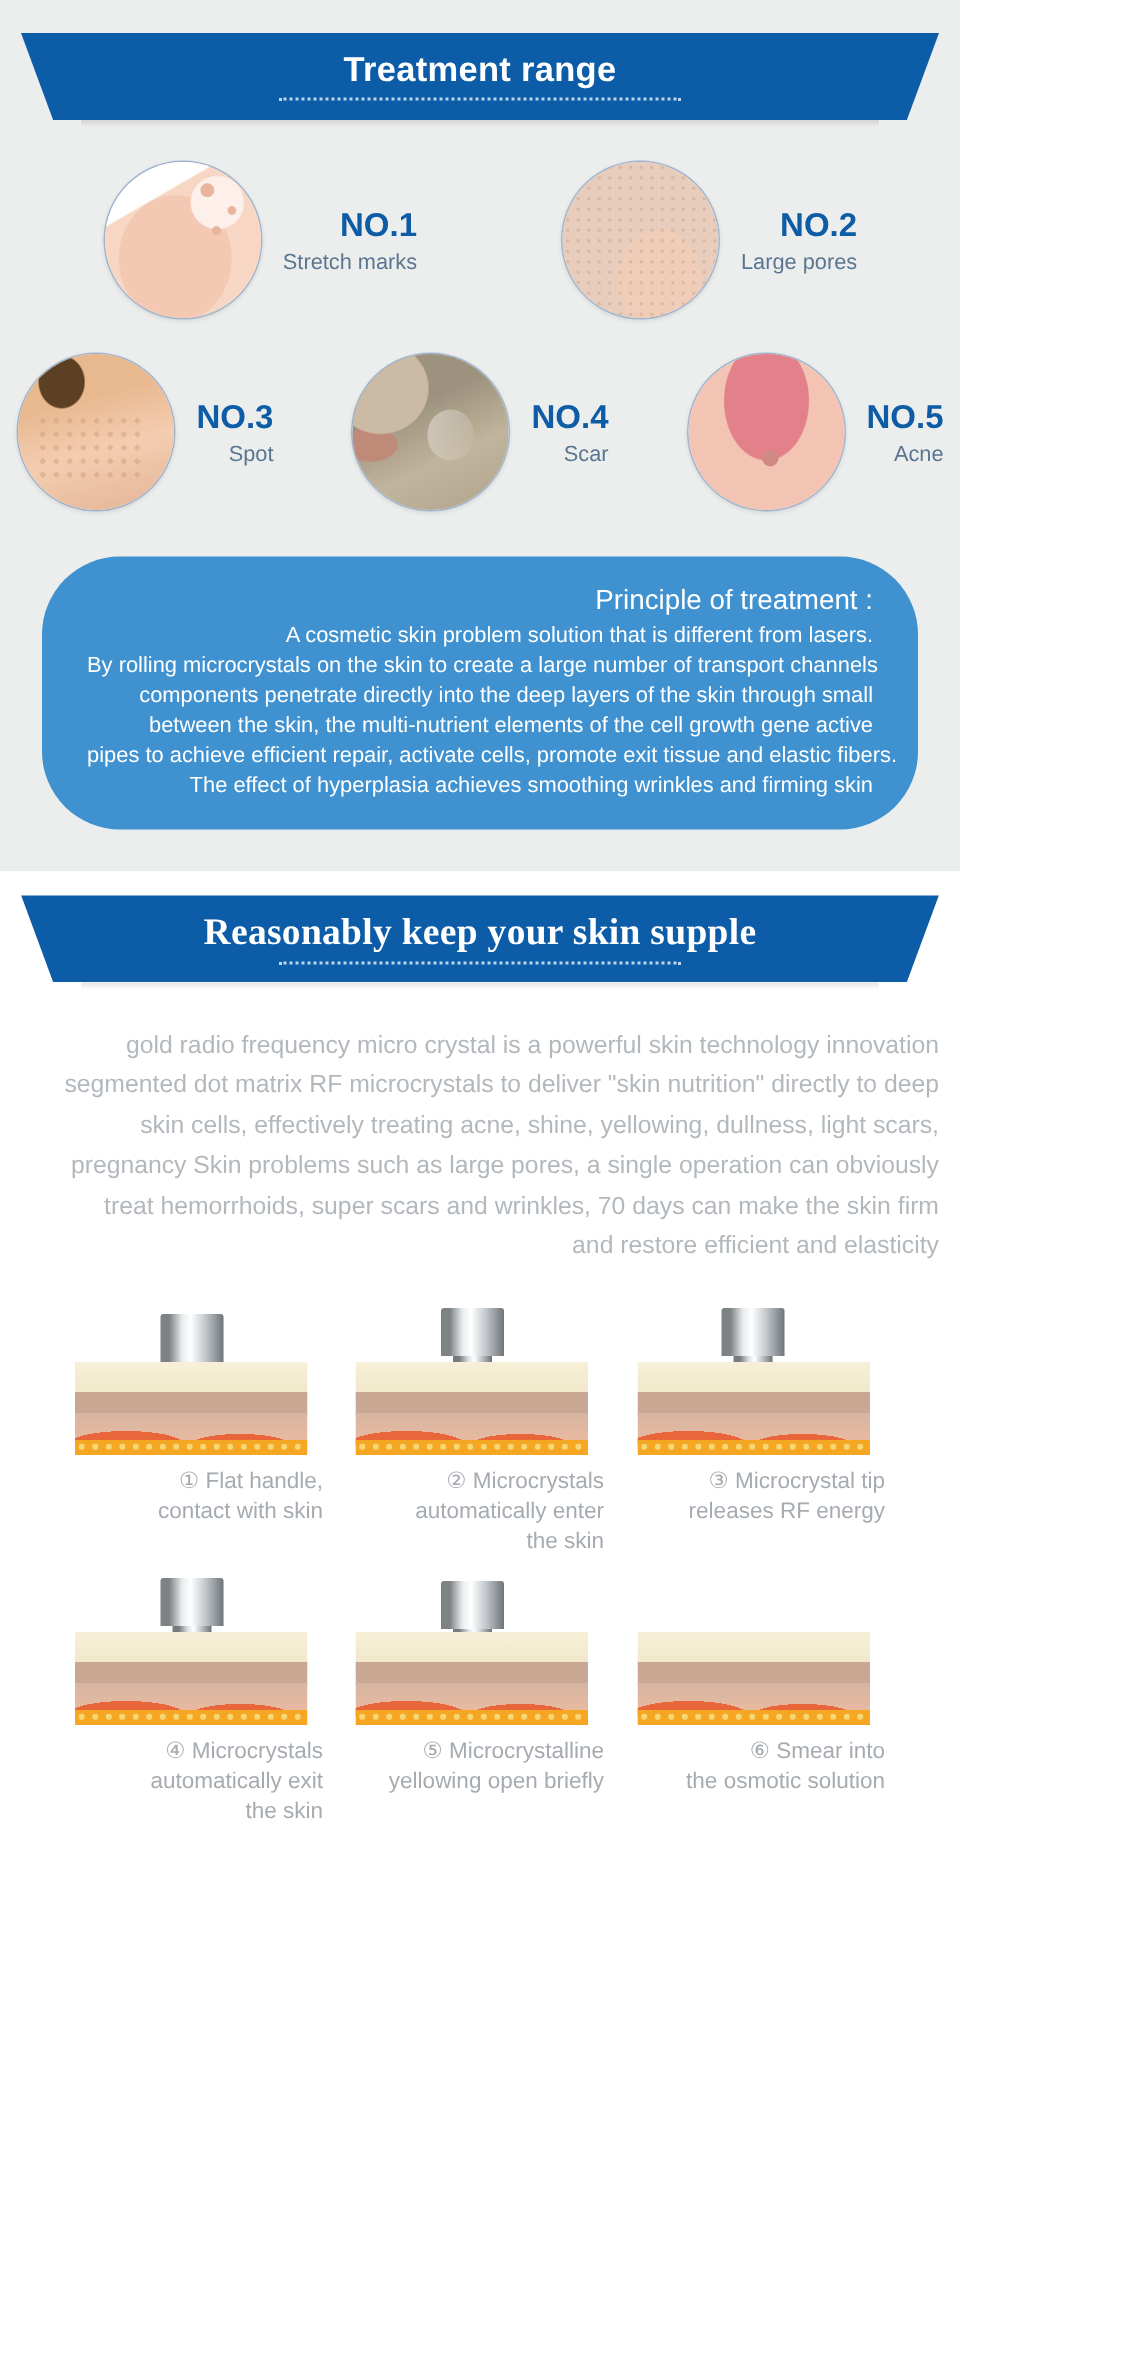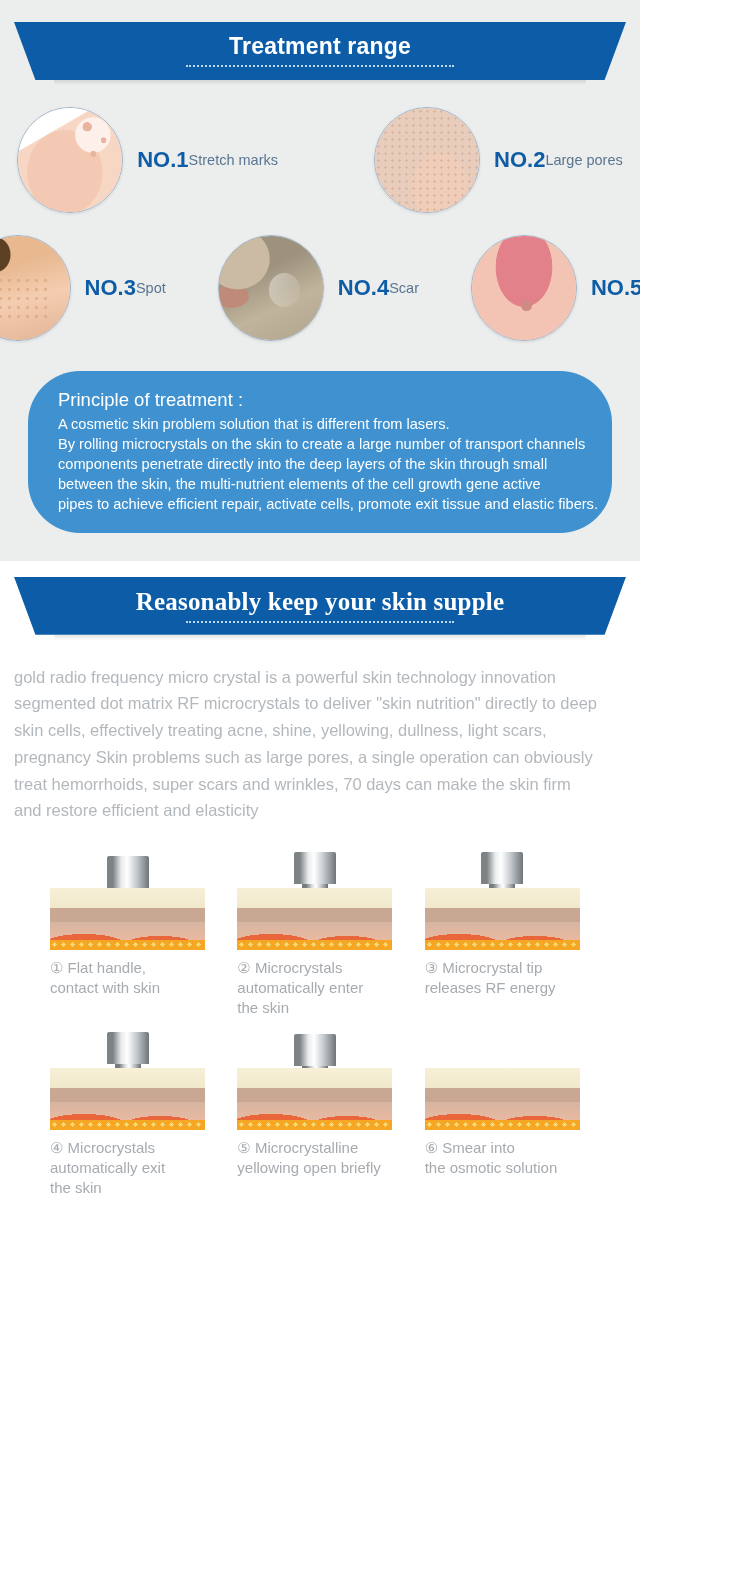--- a/index.html
+++ b/index.html
@@ -1,21 +1,21 @@
 <!DOCTYPE html>
 <html><head>
 <meta charset="utf-8">
 <style>
   * { box-sizing: border-box; margin: 0; padding: 0; }
   html, body {
     width: 750px;
     font-family: "Liberation Sans", sans-serif;
     background: #ffffff;
   }
-  .page { width: 640px; position: relative; overflow: hidden; }
+  .page { width: 640px; position: relative; overflow: hidden; text-align: right; }
 
   
   .sec-treatment {
     background: #eceded;
     padding: 22px 0 28px 0;
   }
 
   
   .banner-wrap { position: relative; padding: 0 14px; }
   .banner {
@@ -125,21 +125,21 @@
       radial-gradient(ellipse at 50% 30%, #e3818a 0 38%, transparent 39%),
       radial-gradient(ellipse at 50% 27%, #fbf7ee 0 24%, transparent 25%),
       linear-gradient(170deg, #f3c3b3 0 100%);
   }
   .ph-acne::after {
     content:""; position:absolute; left:47%; top:62%;
     width:11px; height:11px; border-radius:50%;
     background:#d08a84;
   }
 
-  .labels { display: flex; flex-direction: row; }
+  .labels { display: flex; flex-direction: column; }
   .no-label {
     color: #0d5ca5;
     font-size: 22px;
     font-weight: bold;
     line-height: 1.15;
   }
   .no-desc {
     color: #5a7690;
     font-size: 14.5px;
     margin-top: 5px;
@@ -381,20 +381,21 @@
     </div>
 
     <div class="principle">
       <div class="principle-title">Principle of treatment :</div>
       <div class="principle-body">
         <div>A cosmetic skin problem solution that is different from lasers.</div>
         <div>By rolling microcrystals on the skin to create a large number of transport channels</div>
         <div>components penetrate directly into the deep layers of the skin through small</div>
         <div>between the skin, the multi-nutrient elements of the cell growth gene active</div>
         <div>pipes to achieve efficient repair, activate cells, promote exit tissue and elastic fibers.</div>
+        <div>The effect of hyperplasia achieves smoothing wrinkles and firming skin</div>
       </div>
     </div>
   </div>
 
   <div class="sec-supple">
 
     <div class="banner-wrap">
       <div class="banner banner-serif">
         <div class="banner-title">Reasonably keep your skin supple</div>
         <div class="banner-dots"></div>

